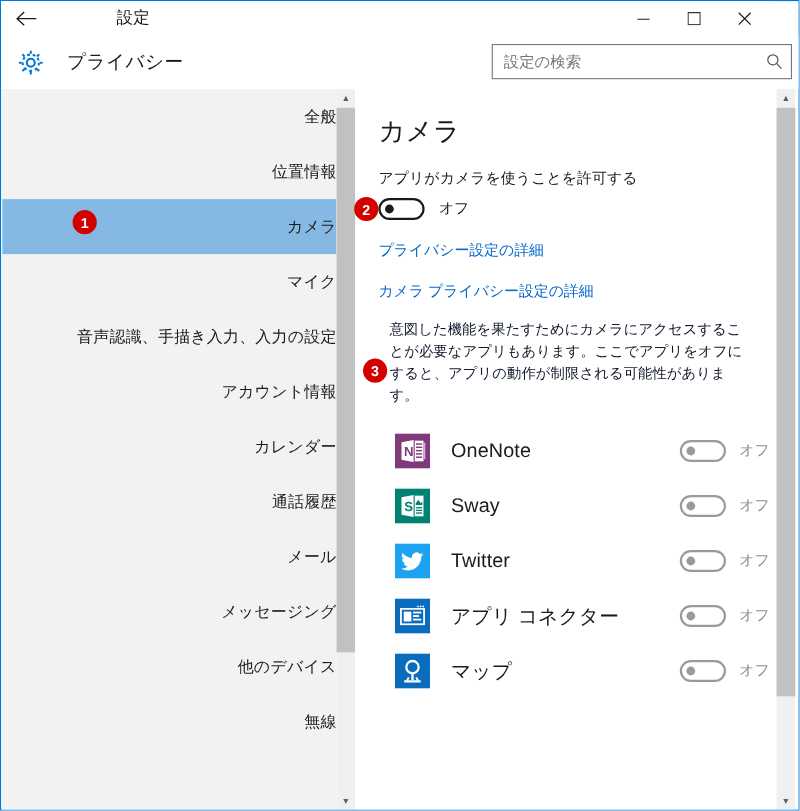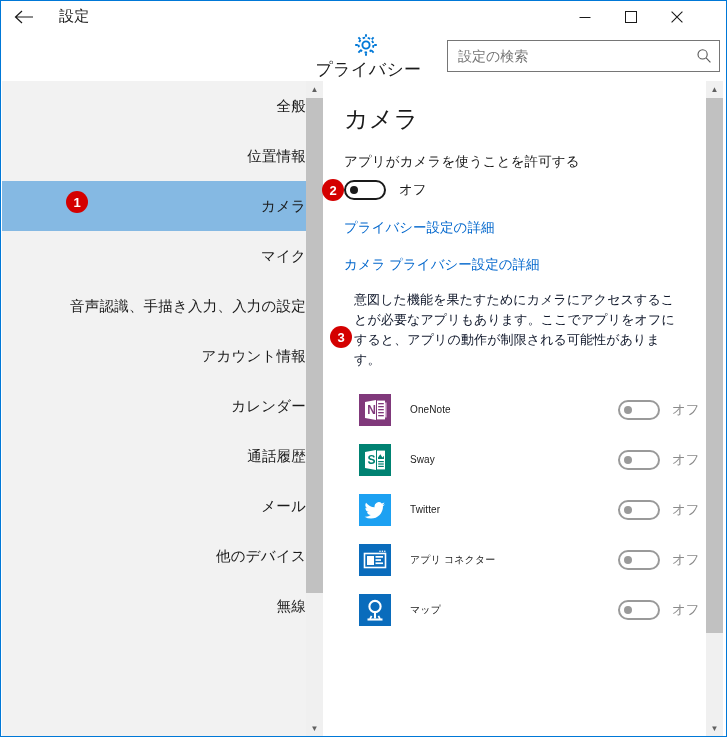--- a/index.html
+++ b/index.html
@@ -24,20 +24,21 @@
 
   
   .titlebar {
     position: absolute;
     left: 0; top: 0;
     width: 699px;
     height: 31px;
     background: #ffffff;
     display: flex;
     align-items: center;
+    gap: 47px;
   }
   .back-btn {
     width: 46px;
     height: 31px;
     display: flex;
     align-items: center;
     justify-content: center;
     color: #1a1a1a;
   }
   .back-btn svg { display: block; }
@@ -64,21 +65,20 @@
 
   
   .header {
     position: absolute;
     left: 0; top: 31px;
     width: 725px;
     height: 49px;
     background: #ffffff;
     display: flex;
     align-items: center;
-    flex-direction: column;
   }
   .gear-wrap {
     width: 46px;
     margin-left: 4px;
     display: flex;
     align-items: center;
     justify-content: center;
   }
   .page-title {
     font-size: 17px;
@@ -271,21 +271,21 @@
     padding-left: 36px;
     box-sizing: border-box;
   }
   .app-icon {
     width: 32px;
     height: 32px;
     flex: none;
     position: relative;
   }
   .app-name {
-    font-size: 10px;
+    font-size: 18px;
     color: #1a1a1a;
     margin-left: 19px;
     flex: 1;
     letter-spacing: 0.1px;
   }
   .app-row .toggle { margin-right: 0; }
   .app-row .toggle-label { width: 34px; margin-left: 12px; }
 
   
   .badge {
@@ -384,20 +384,23 @@
           <span>アカウント情報</span>
         </div>
         <div class="nav-item">
           <span>カレンダー</span>
         </div>
         <div class="nav-item">
           <span>通話履歴</span>
         </div>
         <div class="nav-item">
           <span>メール</span>
+        </div>
+        <div class="nav-item">
+          <span>メッセージング</span>
         </div>
         <div class="nav-item">
           <span>他のデバイス</span>
         </div>
         <div class="nav-item">
           <span>無線</span>
         </div>
         <div class="nav-item"></div>
       </div>
   </div>

